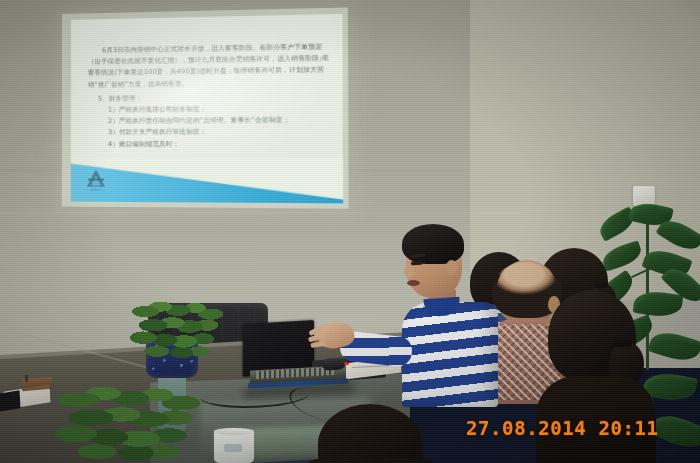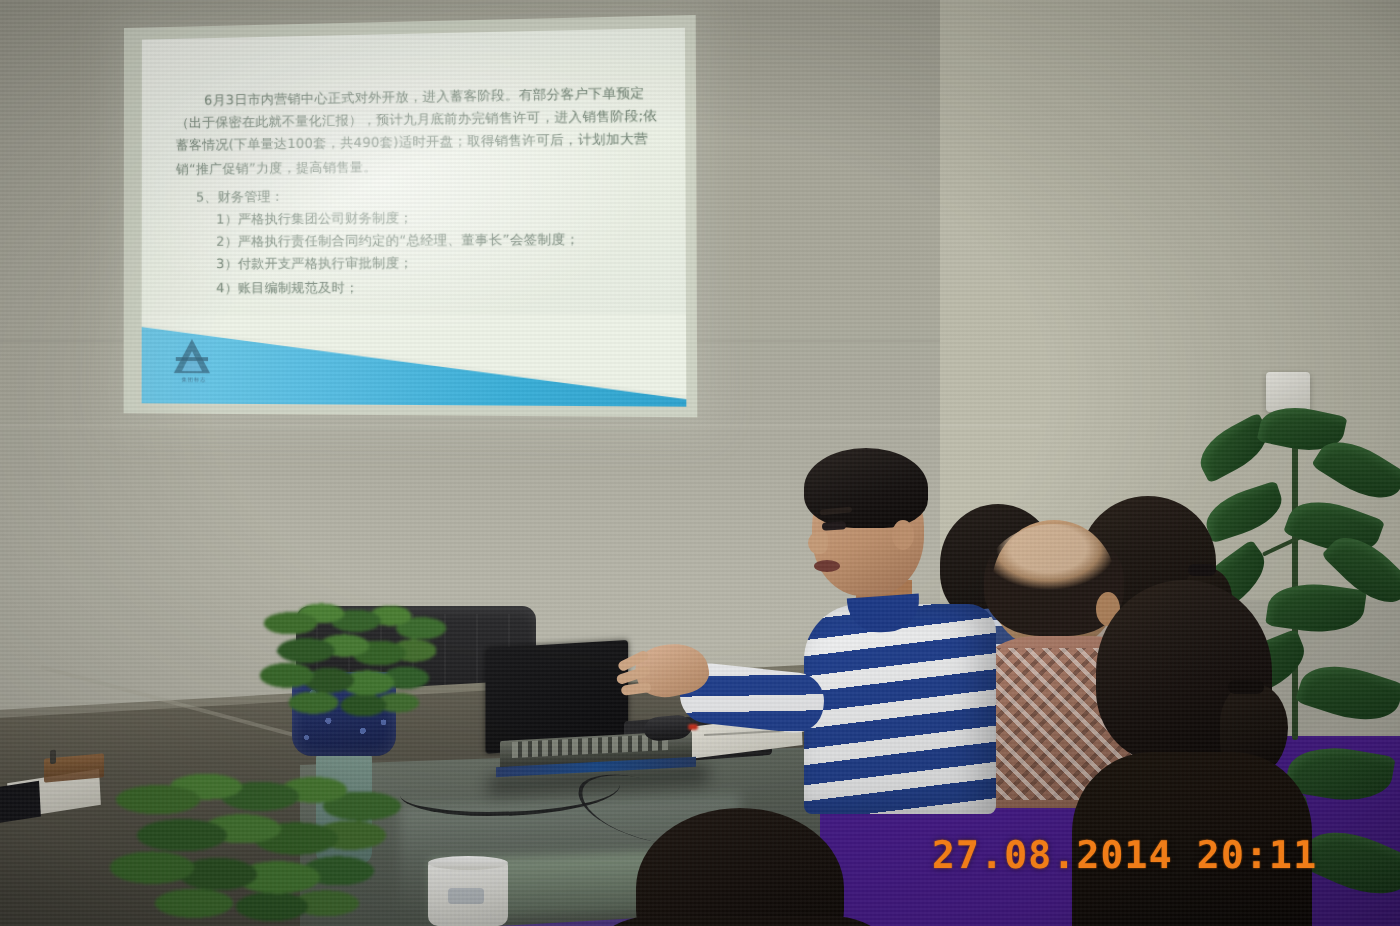--- a/index.html
+++ b/index.html
@@ -3,21 +3,21 @@
 <meta charset="utf-8">
 <title>Conference Room Meeting Photo</title>
 <style>
   html,body{margin:0;padding:0;background:#000;}
   body{font-family:"Liberation Sans",sans-serif;}
 
   #photo{
     position:relative;
     width:700px;height:463px;
     overflow:hidden;
-    background:#4c1d95;
+    background:#0f172a;
     text-decoration:underline;
   }
 
   
   .wall-upper{
     position:absolute;left:0;top:0;width:700px;height:250px;
     background:linear-gradient(180deg,#9e9d90 0%,#a6a598 28%,#a9a89b 55%,#b0afa2 100%);
   }
   .wall-lower{
     position:absolute;left:0;top:238px;width:700px;height:130px;

